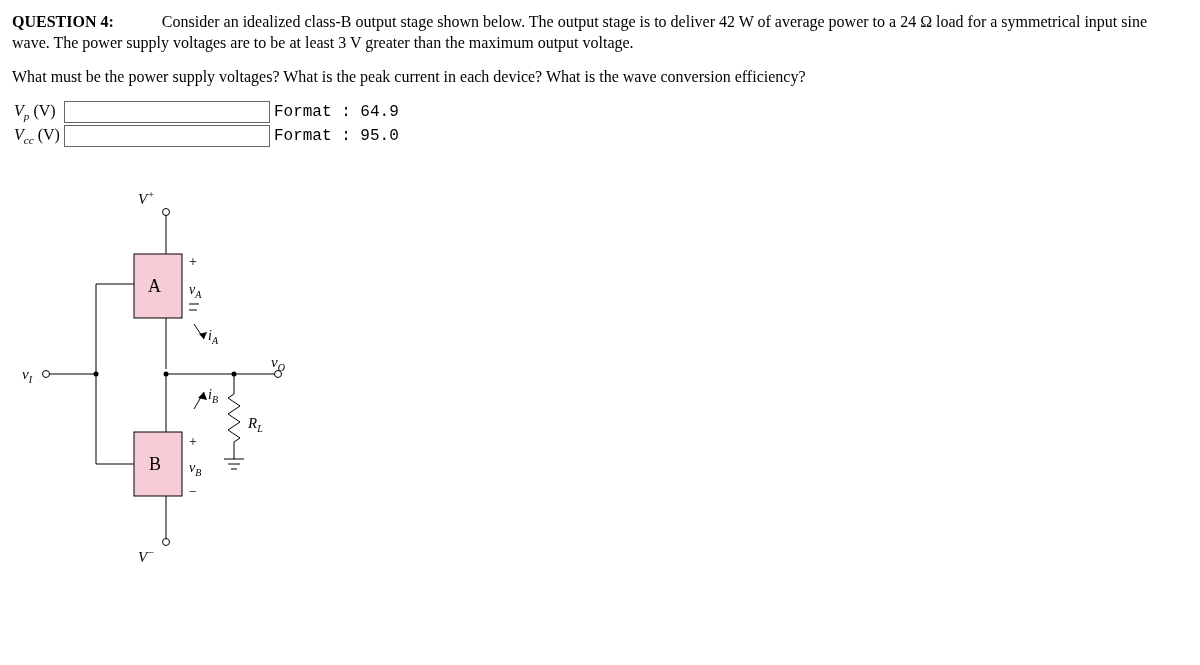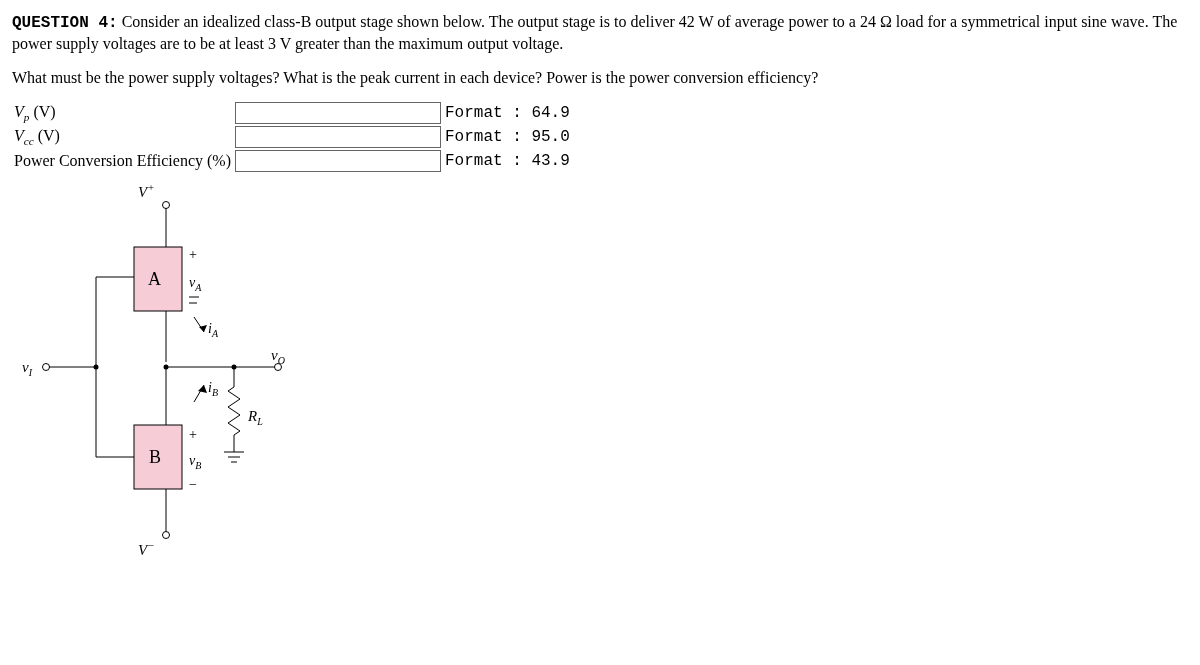--- a/index.html
+++ b/index.html
@@ -7,35 +7,35 @@
       padding: 12px;
       font-family: "Times New Roman", Times, serif;
       font-size: 16px;
       color: #000;
       background: #fff;
       width: 1176px;
     }
     .q-title {
       font-weight: bold;
       display: inline;
-      font-family: Liberation Mono, monospace;
     }
     .q-text {
       display: inline;
+      margin-left: 44px;
     }
     .q-para {
       margin: 0 0 10px 0;
       line-height: 1.3;
     }
     .sub-para {
       margin: 14px 0 14px 0;
     }
     .answer-table {
       border-collapse: collapse;
-      margin-bottom: 4px;
+      margin-bottom: 36px;
     }
     .answer-table td {
       padding: 1px 2px;
       vertical-align: middle;
       white-space: nowrap;
     }
     .label-cell {
       font-style: italic;
       padding-right: 4px;
     }
@@ -63,38 +63,33 @@
       margin-left: 4px;
     }
   </style>
 </head>
 <body>
 
 <p class="q-para">
   <span class="q-title">QUESTION 4:</span><span class="q-text"> Consider an idealized class-B output stage shown below. The output stage is to deliver 42 W of average power to a 24 Ω load for a symmetrical input sine wave. The power supply voltages are to be at least 3 V greater than the maximum output voltage.</span>
 </p>
 
-<p class="sub-para">What must be the power supply voltages? What is the peak current in each device? Power is the power conversion efficiency?</p>
+<p class="sub-para">What must be the power supply voltages? What is the peak current in each device? What is the wave conversion efficiency?</p>
 
 <table class="answer-table">
   <tbody>
       <tr>
     <td class="label-cell"><span>V</span><span class="sub">p</span><span class="unit"> (V)</span></td>
     <td><input class="answer-input" type="text" style=""></td>
     <td class="format-cell">Format : 64.9</td>
   </tr>
   <tr>
     <td class="label-cell"><span>V</span><span class="sub">cc</span><span class="unit"> (V)</span></td>
     <td><input class="answer-input" type="text" style=""></td>
     <td class="format-cell">Format : 95.0</td>
-  </tr>
-  <tr>
-    <td class="label-cell" style="font-style:normal">Power Conversion Efficiency (%)</td>
-    <td><input class="answer-input" type="text" style=""></td>
-    <td class="format-cell">Format : 43.9</td>
   </tr>
 </tbody>
   </table>
 
 <div class="circuit-container">
 <svg width="280" height="400" viewBox="0 0 280 400" font-family="Times New Roman, serif" font-size="15">
 
   <circle cx="150" cy="28" r="3.5" fill="#fff" stroke="#000"></circle>
   <text x="122" y="20" font-style="italic"><tspan>V</tspan><tspan dy="-6" font-size="11">+</tspan></text>
   <line x1="150" y1="31" x2="150" y2="70" stroke="#000"></line>

